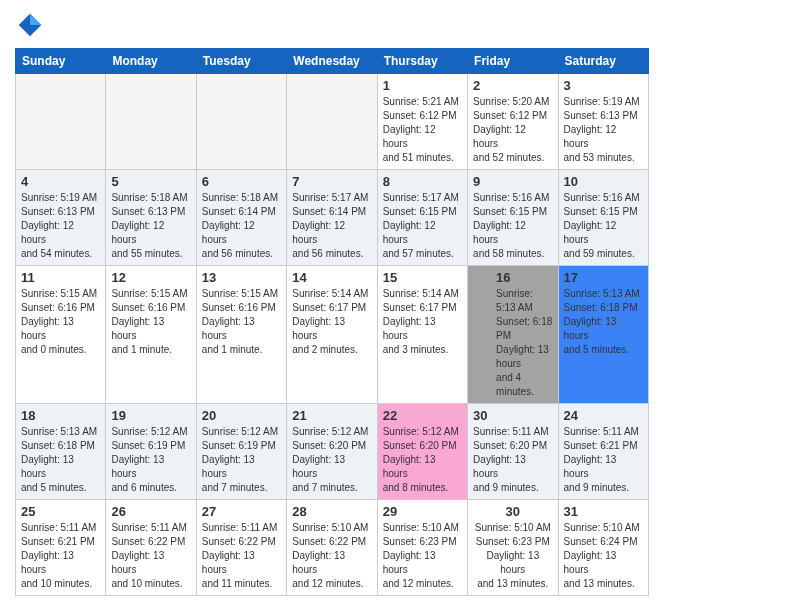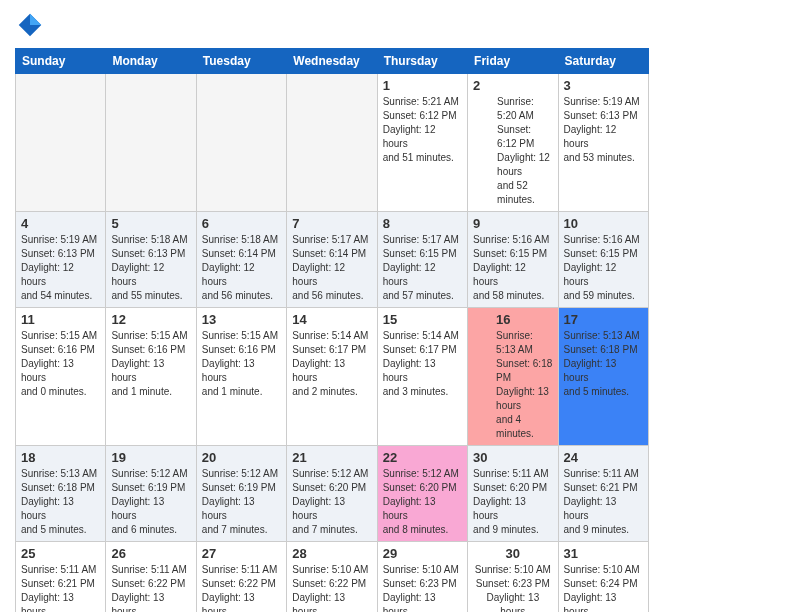--- a/index.html
+++ b/index.html
@@ -136,21 +136,21 @@
           <td class="empty"></td>
           <td style="background: rgb(255, 255, 255);">
             <div class="day-number">1</div>
             <div class="day-info" style="white-space: pre-line;">Sunrise: 5:21 AM
 Sunset: 6:12 PM
 Daylight: 12 hours
 and 51 minutes.</div>
           </td>
           <td style="background: rgb(255, 255, 255);">
             <div class="day-number">2</div>
-            <div class="day-info" style="white-space: pre-line; margin-left: 24px;">Sunrise: 5:20 AM
+            <div class="day-info" style="white-space: pre-line;">Sunrise: 5:20 AM
 Sunset: 6:12 PM
 Daylight: 12 hours
 and 52 minutes.</div>
           </td>
           <td style="background: rgb(255, 255, 255);">
             <div class="day-number">3</div>
             <div class="day-info" style="white-space: pre-line;">Sunrise: 5:19 AM
 Sunset: 6:13 PM
 Daylight: 12 hours
 and 53 minutes.</div>
@@ -236,21 +236,21 @@
 Daylight: 13 hours
 and 2 minutes.</div>
           </td>
           <td style="background: rgb(255, 255, 255);">
             <div class="day-number">15</div>
             <div class="day-info" style="white-space: pre-line;">Sunrise: 5:14 AM
 Sunset: 6:17 PM
 Daylight: 13 hours
 and 3 minutes.</div>
           </td>
-          <td style="background: #fca5a5; padding-left: 28px;">
+          <td style="background: #a3a3a3; padding-left: 28px;">
             <div class="day-number">16</div>
             <div class="day-info" style="white-space: pre-line;">Sunrise: 5:13 AM
 Sunset: 6:18 PM
 Daylight: 13 hours
 and 4 minutes.</div>
           </td>
           <td style="background: #3b82f6;">
             <div class="day-number">17</div>
             <div class="day-info" style="white-space: pre-line;">Sunrise: 5:13 AM
 Sunset: 6:18 PM

